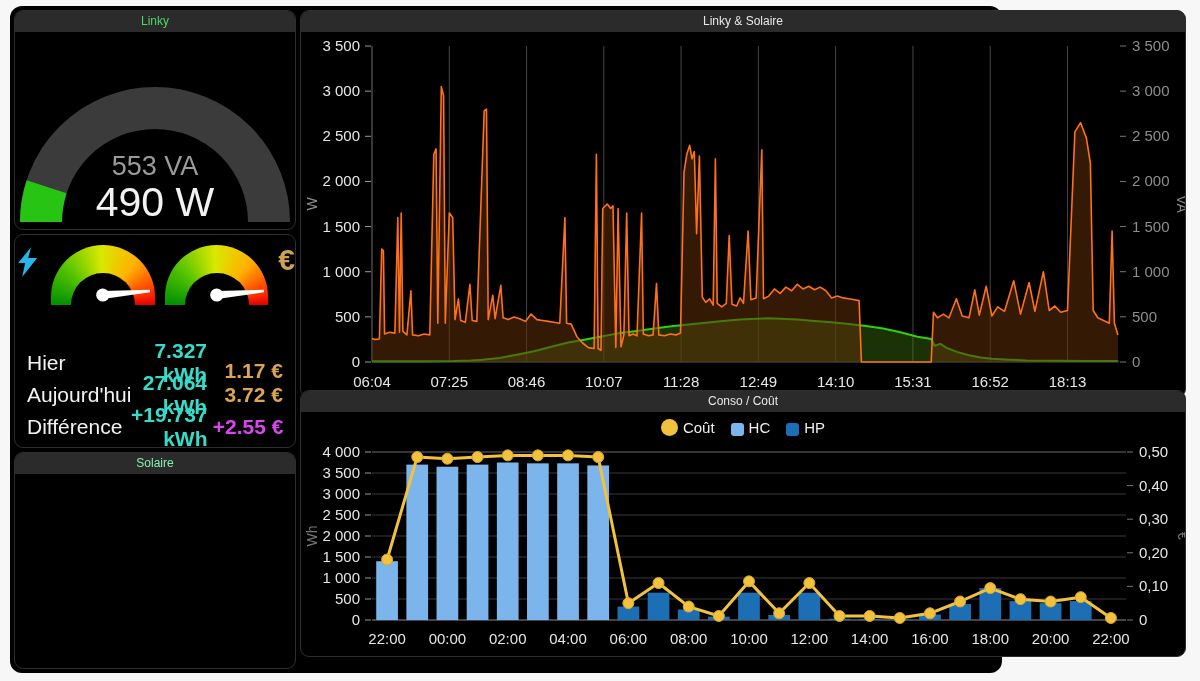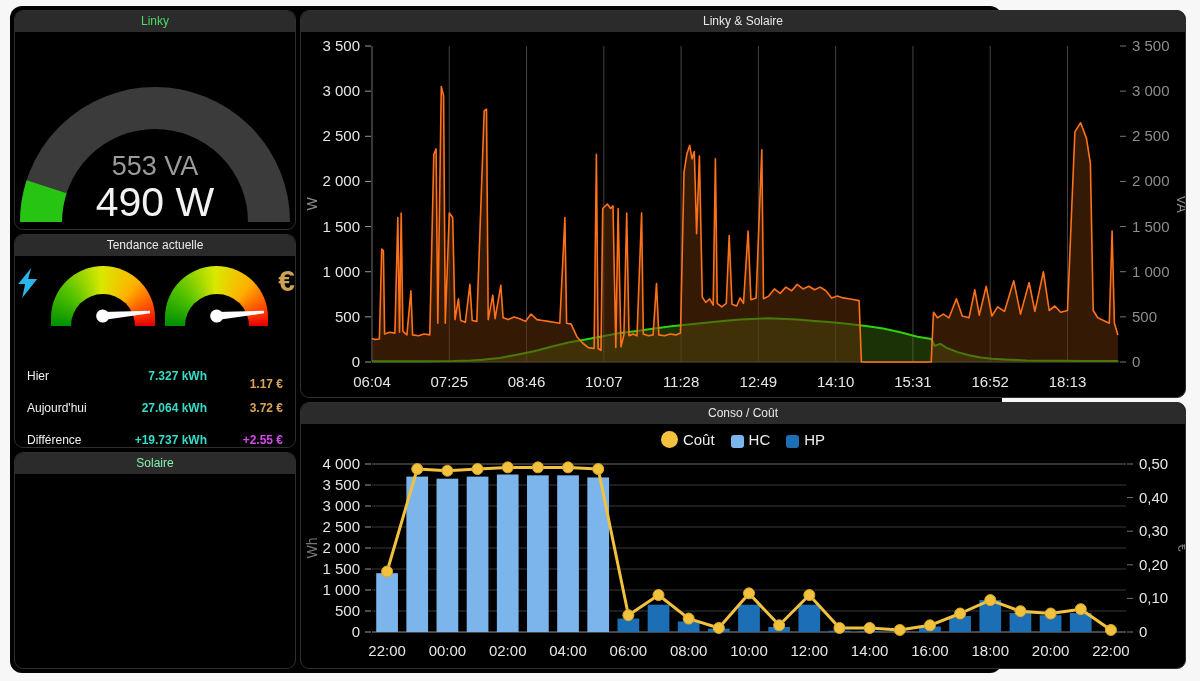--- a/index.html
+++ b/index.html
@@ -8,36 +8,36 @@
     border-radius:12px;}
   .panel{position:absolute;background:#000;border:1px solid #2e2e2e;border-radius:9px;overflow:hidden;box-sizing:border-box;}
   .panel-header{height:21px;background:#2b2b2b;text-align:center;line-height:21px;font-size:12px;color:#e8e8e8;}
   .panel-body{position:relative;}
   
   #panel-linky{left:4px;top:4px;width:282px;height:220px;}
   #panel-tendance{left:4px;top:228px;width:282px;height:214px;}
   #panel-solaire{left:4px;top:446px;width:282px;height:217px;}
   
   #panel-linky-solaire{left:290px;top:4px;width:886px;height:388px;}
-  #panel-conso{left:290px;top:396px;width:886px;height:267px;}
+  #panel-conso{left:290px;top:384px;width:886px;height:267px;}
   svg{display:block;}
   svg text{font-family:"Liberation Sans",sans-serif;}
   
   .gauge-row{display:flex;justify-content:center;align-items:flex-start;gap:10px;padding-top:10px;height:92px;}
   .flash-icon{width:30px;height:30px;margin-top:2px;}
   .euro-icon{font-size:30px;font-weight:bold;color:#cda254;line-height:26px;margin-top:2px;}
   .mini-gauge{position:relative;width:118px;height:60px;}
   .mini-arc{position:absolute;inset:0;border-radius:118px 118px 0 0;
     background:conic-gradient(from 270deg at 50% 100%,#009000 0deg,#55c300 45deg,#d9e800 88deg,#ffb000 128deg,#ff2e00 166deg,#e00000 180deg,#000 180deg);}
   .mini-arc::after{content:'';position:absolute;left:50%;bottom:0;transform:translateX(-50%);
     width:64px;height:32px;border-radius:64px 64px 0 0;background:#000;}
   .needle-svg{position:absolute;inset:0;overflow:visible;}
   
   .trend-rows{padding:2px 12px 0 12px;}
-  .trend-row{display:grid;grid-template-columns:104px 1fr 76px;align-items:center;height:32px;font-size:12px;}
+  .trend-row{display:grid;grid-template-columns:104px 1fr 76px;align-items:center;height:32px;font-size:21px;}
   .trend-label{color:#f2f2f2;}
   .trend-energy{text-align:right;font-weight:bold;}
   .trend-cost{text-align:right;font-weight:bold;}
   
   .legend{display:flex;justify-content:center;align-items:center;gap:16px;height:30px;font-size:15px;color:#eee;}
   .legend-item{display:flex;align-items:flex-end;gap:5px;cursor:pointer;}
   .sw-circle{width:17px;height:17px;border-radius:50%;}
   .sw-square{width:13px;height:13px;border-radius:3px;}
 </style>
 </head>
@@ -53,23 +53,20 @@
       <svg width="280" height="197" viewBox="0 0 280 197">
         <path id="linky-arc-bg" d="M 26 190 A 114 114 0 0 1 254 190" fill="none" stroke="#3b3b3b" stroke-width="42"></path>
         <path id="linky-arc-val" d="M 26 190 A 114 114 0 0 1 254 190" fill="none" stroke="#27c414" stroke-width="42" style="stroke-dasharray: 35.8192, 358.192;"></path>
         <text x="140" y="143" text-anchor="middle" font-size="27" fill="#9b9b9b">553 VA</text>
         <text x="140" y="184" text-anchor="middle" font-size="41" fill="#f2f2f2">490 W</text>
       </svg>
     </div>
   </div>
 
   <div class="panel" id="panel-tendance">
-    <div class="panel-header">
-      <span style="color: rgb(232, 232, 232);">Tendance actuelle</span>
-    </div>
     <div class="panel-body">
       <div class="gauge-row">
         <svg class="flash-icon" viewBox="0 0 24 30">
           <polygon points="15,0 2,16 9,16 6,30 21,11 12,11" fill="#29b5ea"></polygon>
         </svg>
         <div class="mini-gauge">
           <div class="mini-arc"></div>
           <svg class="needle-svg" viewBox="0 0 118 60">
             <g class="needle-group" transform="rotate(-5.400000000000006 59 57)">
                 <polygon points="59,52.5 59,61.5 113,59 113,56" fill="#fff"></polygon>

